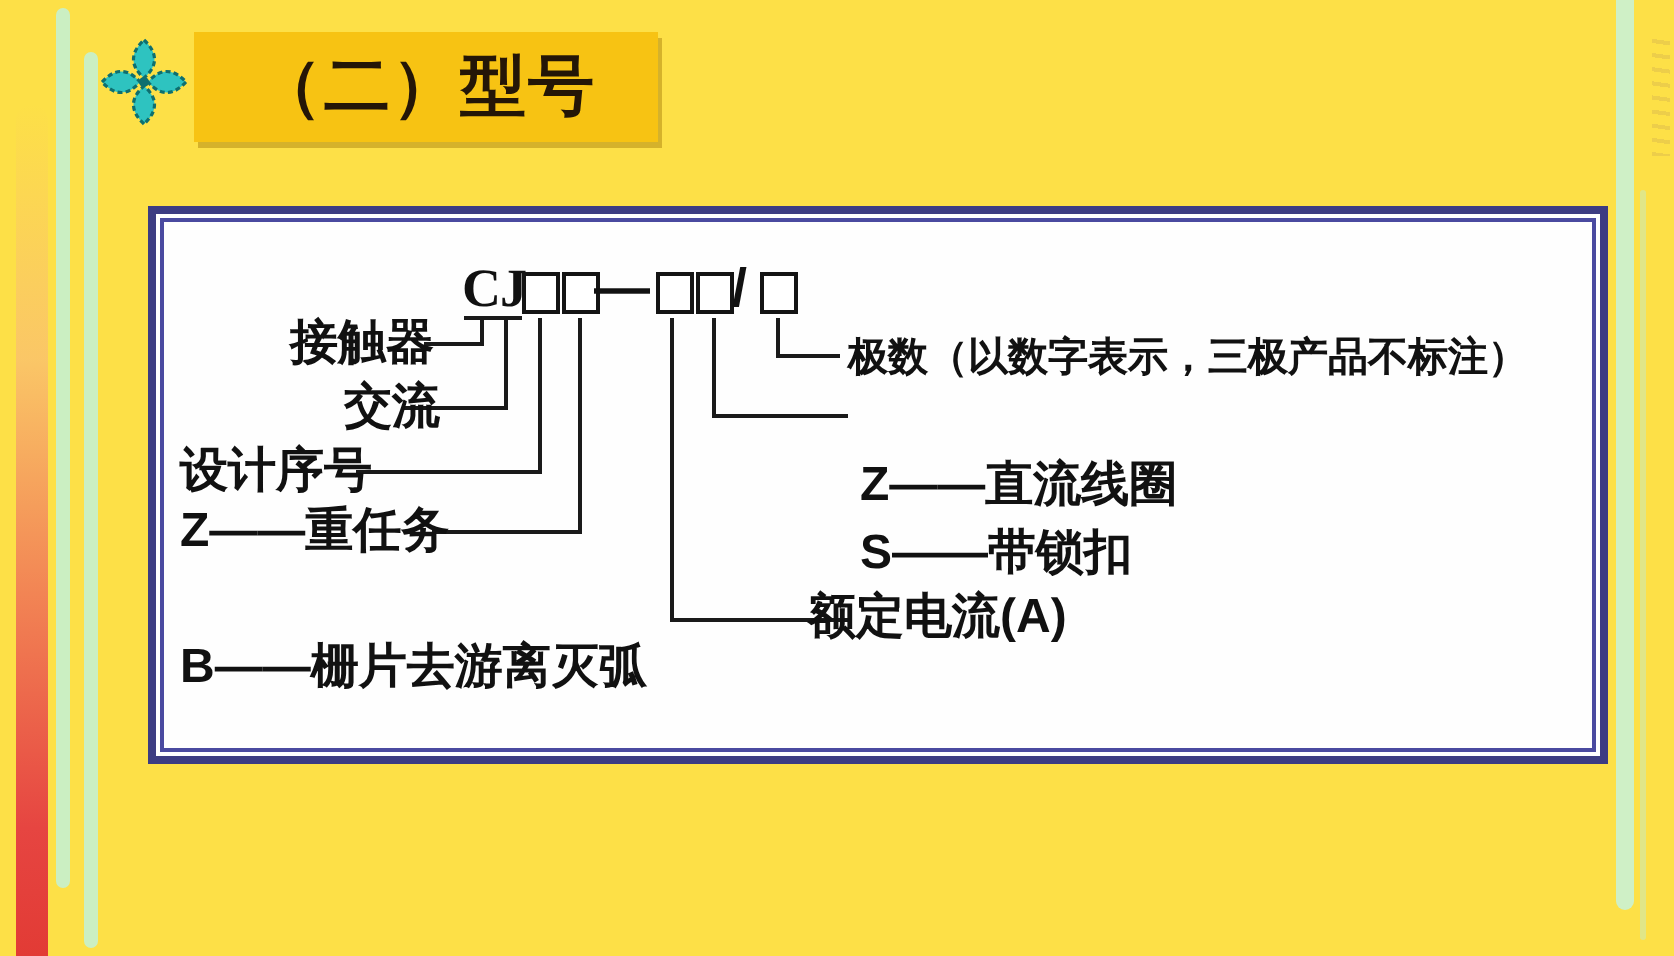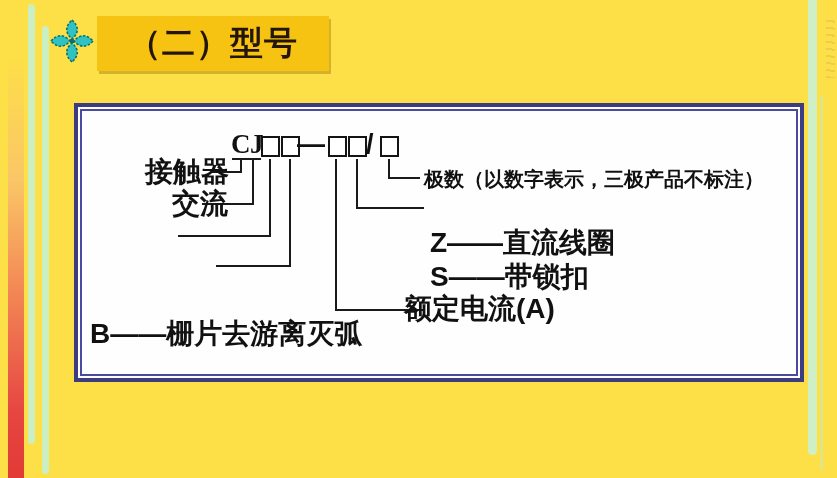--- a/index.html
+++ b/index.html
@@ -56,21 +56,21 @@
   .code-box {
     position:absolute; top:136px; width:15px; height:17px;
     border:2px solid #141414; background:#fff;
   }
   .code-box-1 { left:261px; } .code-box-2 { left:281px; }
   .code-box-3 { left:328px; } .code-box-4 { left:348px; }
   .code-box-5 { left:380px; }
   .code-dash  { left:297px; top:127px; font-size:28px; font-weight:bold; line-height:34px; letter-spacing:-2px; }
   .code-slash { left:366px; top:129px; font-size:27px; font-weight:bold; line-height:30px; }
   .lbl {
-    position:absolute; font-size:28px; font-weight:bold; color:#111;
+    position:absolute; font-size:24px; font-weight:bold; color:#111;
     white-space:nowrap; line-height:22px;
   }
   .lbl-contactor { left:145px; top:161px; }
   .lbl-ac        { left:157px; top:193px;margin-left:15px; }
   .lbl-design    { left:90px;  top:225px; }
   .lbl-heavy     { left:90px;  top:255px; }
   .lbl-arc       { left:90px;  top:288px; }
   .lbl-grid      { left:90px;  top:323px; }
   .lbl-poles     { left:424px; top:168px; font-size:20px; }
   .lbl-modified  { left:428px; top:197px; }
@@ -125,20 +125,22 @@
   <div class="code-box code-box-1"></div>
   <div class="code-box code-box-2"></div>
   <span class="code-sym code-dash">—</span>
   <div class="code-box code-box-3"></div>
   <div class="code-box code-box-4"></div>
   <span class="code-sym code-slash">/</span>
   <div class="code-box code-box-5"></div>
 
   <div class="lbl lbl-contactor">接触器</div>
   <div class="lbl lbl-ac">交流</div>
+  <div class="lbl lbl-design">设计序号</div>
+  <div class="lbl lbl-heavy">Z——重任务</div>
   <div class="lbl lbl-poles">极数（以数字表示，三极产品不标注）</div>
 
   <div class="lbl lbl-grid">B——栅片去游离灭弧</div>
   <div class="lbl lbl-dccoil">Z——直流线圈</div>
   <div class="lbl lbl-latch">S——带锁扣</div>
   <div class="lbl lbl-rated">额定电流(A)</div>
 
 </div>
 
 </body></html>

